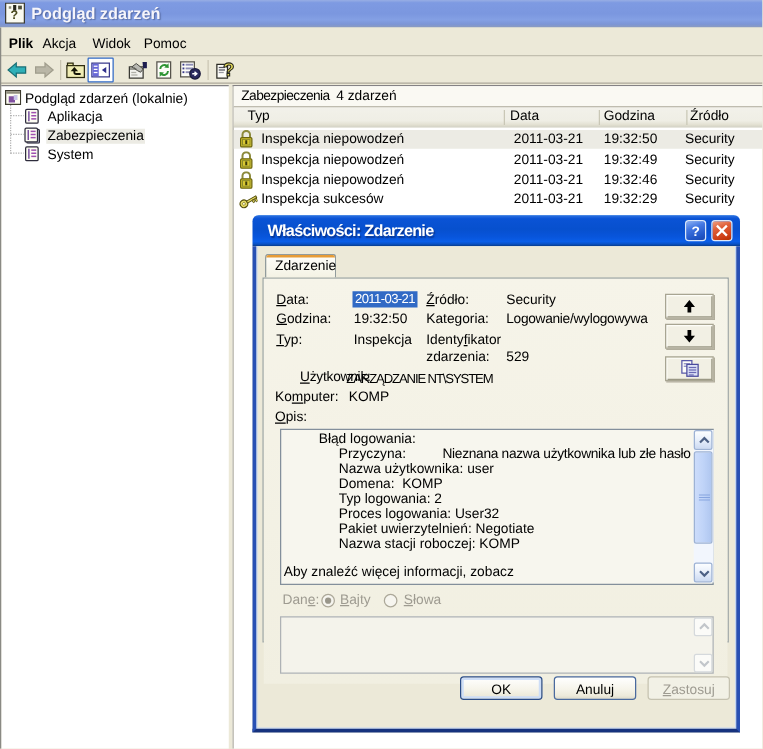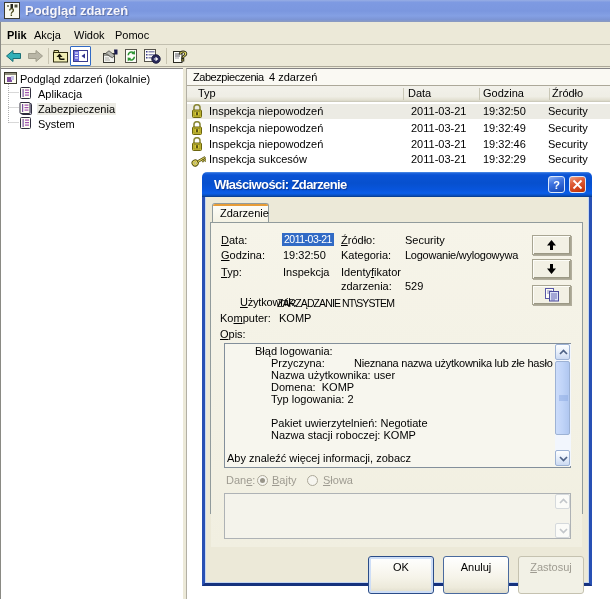--- a/index.html
+++ b/index.html
@@ -64,21 +64,21 @@
   
   .xpbtn { position:absolute; left:0; width:15px; height:16px; border:1px solid #9DB2D4; border-radius:2px;
       background:linear-gradient(#FDFEFF 0%, #EAF1FB 45%, #CCDAF2 100%); }
   .xpthumb { position:absolute; left:0; width:15px; border:1px solid #9DB2D4; border-radius:2px;
       background:linear-gradient(90deg,#CCDCFA 0%, #C0D4F8 50%, #B0C7F0 100%); }
   .chev { position:absolute; left:3px; }
 
   #dane { position:absolute; left:15px; top:251px; color:#9E9B91; z-index:2;}
   #daneedit { position:absolute; left:13px; top:270px; width:347px; height:46px; background:#F4F3EB; border:1px solid #AEB2B5; z-index:2;}
 
-  .dbtn { position:absolute; top:359px; width:66px; height:38px; border:1px solid #2A4C88; border-radius:3px;
+  .dbtn { position:absolute; top:344px; width:66px; height:19px; border:1px solid #2A4C88; border-radius:3px;
     background:linear-gradient(#FFFFFF 0%, #F6F4EA 55%, #EDEADB 85%, #DFDCCB 100%); text-align:center; line-height:20px; z-index:4;}
   .radio { position:absolute; top:1px; width:11px; height:11px; border-radius:50%; border:1px solid #ACA899; background:#F6F5EF; }
 </style>
 </head>
 <body>
 <div id="stage">
 
   <div class="abs" style="left:0;top:22px;width:1px;height:577px;background:#8A8A84;z-index:5;"></div>
   <div class="abs" id="mtitle">
     <svg class="abs" style="left:4px;top:2px;" width="16" height="17" viewBox="0 0 16 17">
@@ -344,20 +344,21 @@
             </svg>
           </div>
 
       <div id="opis">
         <div class="line" style="left:2px; top:1px;padding-left:28px;">Błąd logowania:</div>
         <div class="line" style="left:46px; top:13px;">Przyczyna:</div>
         <div class="line" style="left:129px; top:13px; letter-spacing:-0.25px;">Nieznana nazwa użytkownika lub złe hasło</div>
         <div class="line" style="left:46px; top:25px;">Nazwa użytkownika: user</div>
         <div class="line" style="left:46px; top:37px;">Domena:&nbsp; KOMP</div>
         <div class="line" style="left:46px; top:49px;">Typ logowania: 2</div>
+        <div class="line" style="left:46px; top:61px;">Proces logowania: User32</div>
         <div class="line" style="left:46px; top:73px;">Pakiet uwierzytelnień: Negotiate</div>
         <div class="line" style="left:46px; top:85px;">Nazwa stacji roboczej: KOMP</div>
         <div class="line" style="left:2px; top:108px;">Aby znaleźć więcej informacji, zobacz</div>
 
         <div class="abs" style="left:330px; top:0; width:16px; height:122px; background:#F2F6FD;"></div>
         <div class="xpbtn" style="left:330px; top:0px;">
               <svg class="chev" width="9" height="16" viewBox="0 0 9 16">
                 <path d="M1 9 L4.5 5.5 L8 9" stroke="#4D6185" stroke-width="1.7" fill="none"></path>
               </svg>
             </div>

